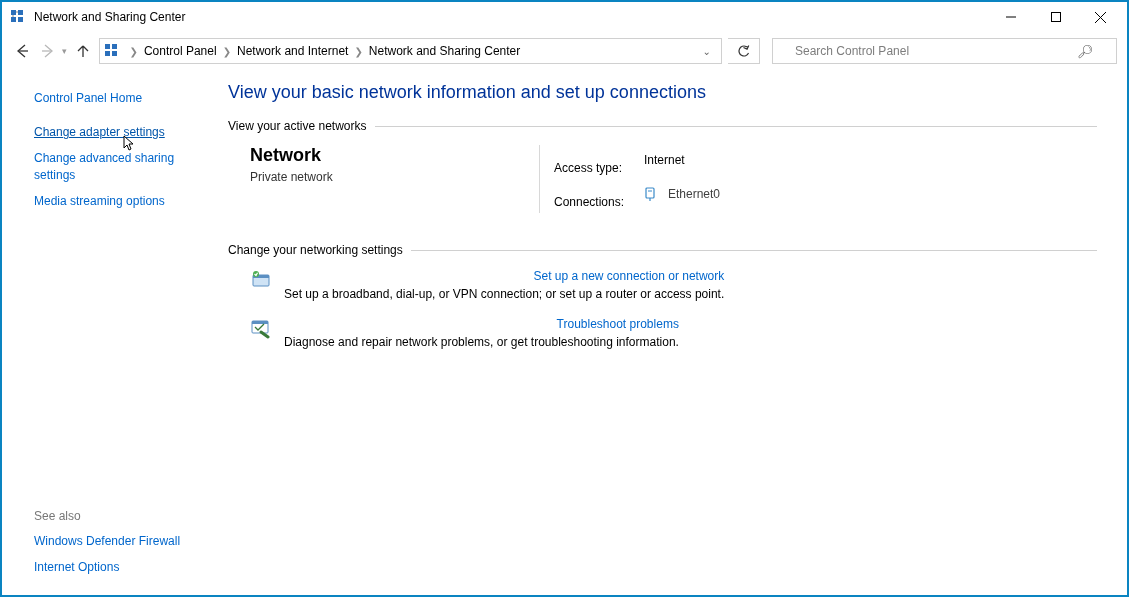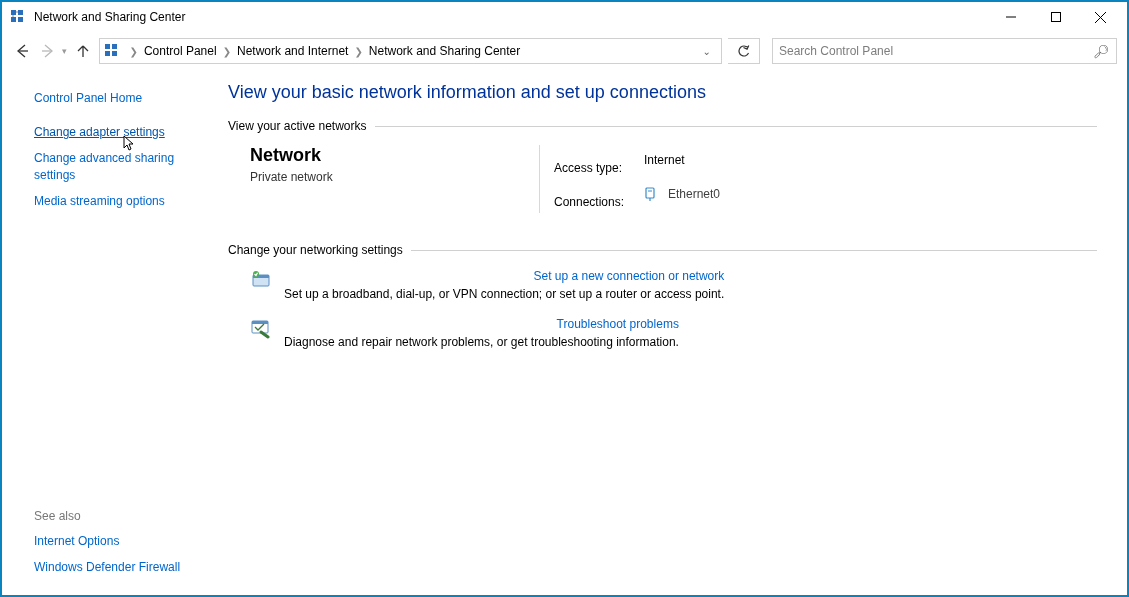--- a/index.html
+++ b/index.html
@@ -20,21 +20,21 @@
   .up-btn { font-size: 16px; }
 
   .addressbar { flex: 1; height: 26px; border: 1px solid #d0d0d0; display: flex; align-items: center; padding: 0 4px; font-size: 12px; color: #000; }
   .addressbar .abicon { width: 16px; height: 16px; margin-right: 8px; }
   .addressbar .crumb { padding: 0 4px; white-space: nowrap; }
   .addressbar .sep { color: #888; font-size: 10px; padding: 0 2px; }
   .addressbar .dd { margin-left: auto; color: #666; font-size: 10px; padding: 0 6px; }
 
   .refreshbox { width: 32px; height: 26px; border: 1px solid #d0d0d0; border-left: none; display: flex; align-items: center; justify-content: center; font-size: 13px; }
 
-  .searchbox { width: 345px; height: 26px; border: 1px solid #d0d0d0; display: flex; align-items: center; padding: 0 6px; margin-left: 6px; }
+  .searchbox { width: 345px; height: 26px; border: 1px solid #d0d0d0; display: flex; align-items: center; padding: 0 22px; margin-left: 6px; }
   .searchbox input { flex: 1; border: none; outline: none; font-size: 12px; color: #333; }
   .searchbox input::placeholder { color: #7d7d7d; }
   .searchbox .sicon { font-size: 13px; color: #555; transform: scaleX(-1); }
 
   
   .body { flex: 1; display: flex; }
 
   .sidepane { width: 210px; padding: 20px 10px 10px 32px; font-size: 12px; display: flex; flex-direction: column; }
   .sidepane a { color: #0066cc; text-decoration: none; display: block; margin-bottom: 10px; line-height: 1.35; }
   .sidepane a.home { color: #0066cc; margin-bottom: 18px; }
@@ -162,22 +162,22 @@
       <span class="cursor">
         <svg width="16" height="20" viewBox="0 0 16 20">
             <path d="M4 2 L4 14 L7 11 L9 16 L11 15 L9 10 L13 10 Z" fill="#fff" stroke="#000" stroke-width="1"></path>
           </svg>
       </span>
     </div>
     <a href="#">Change advanced sharing settings</a>
     <a href="#">Media streaming options</a>
 
     <div class="seealso">See also</div>
+    <a href="#">Windows Defender Firewall</a>
     <a href="#">Internet Options</a>
-    <a href="#">Windows Defender Firewall</a>
   </div>
 
   <div class="mainpane">
     <h1>View your basic network information and set up connections</h1>
 
     <div class="section-label">
       <span>View your active networks</span>
       <span class="hline"></span>
     </div>
 

